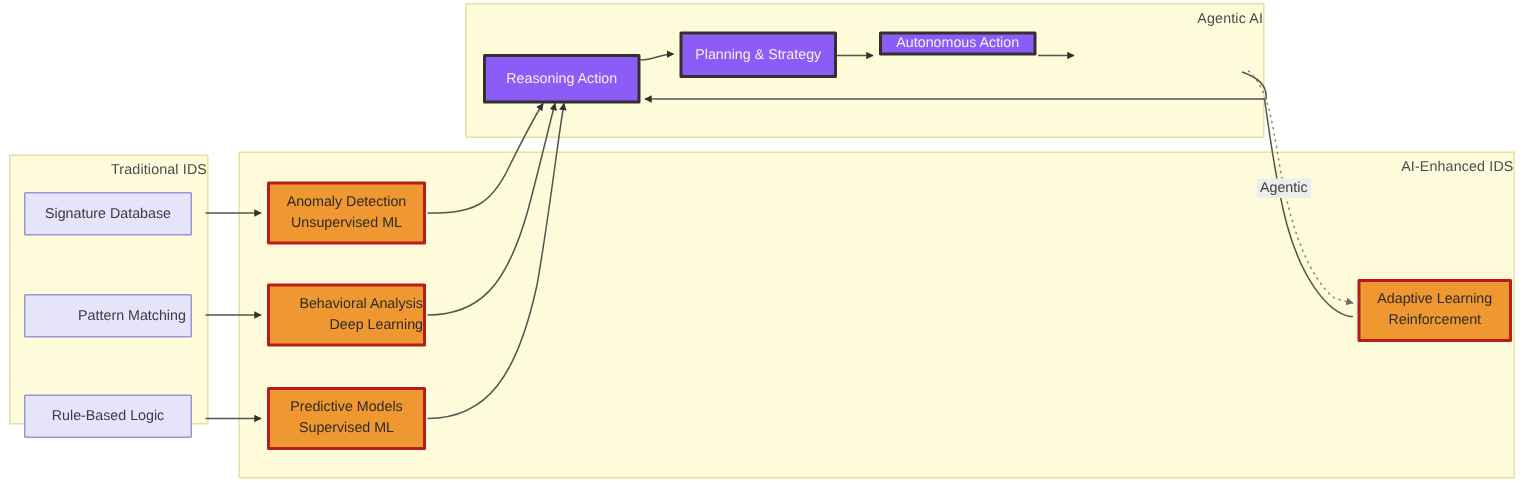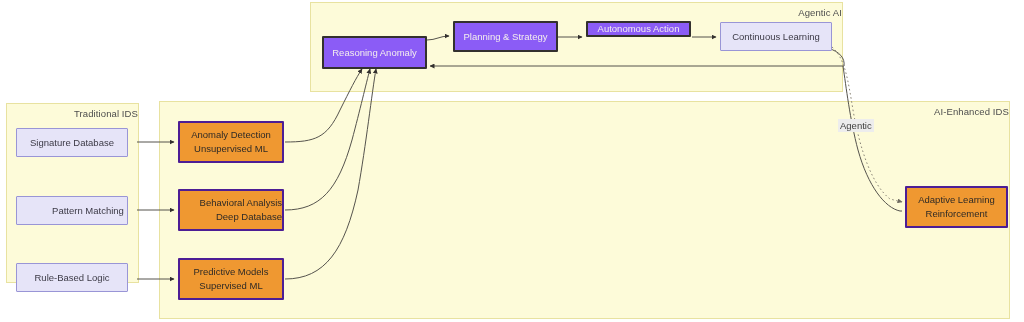--- a/index.html
+++ b/index.html
@@ -51,21 +51,21 @@
   }
   .node .line { display: block; white-space: nowrap; }
 
   .node.red {
     background: #8b5cf6;
     border: 2px solid #33302e;
     color: #f4eeee;
   }
   .node.orange {
     background: #ef9831;
-    border: 2px solid #4c1d95;
+    border: 2px solid #b91c1c;
     color: #2e2a26;
   }
   .node.lavender {
     background: #e6e4f8;
     border: 1px solid #9995d6;
     color: #3c3a46;
   }
   
   #edges {
     position: absolute;
@@ -133,55 +133,52 @@
     <path class="edge-path" d="M 692 37 L 716 37" marker-end="url(#arrow)"></path>
 
     <path class="edge-path" d="M 828 48 C 840 52 845 58 844 66 L 440 66 L 430 66" marker-end="url(#arrow)"></path>
 
     <path class="edge-path dotted" d="M 832 47 C 845 58 848 80 853 110 C 860 150 872 185 890 199 L 902 202" marker-end="url(#arrow-light)"></path>
 
     <path class="edge-path" d="M 843 66 C 846 86 850 120 858 150 C 868 186 885 208 900 211 L 902 211"></path>
   </svg>
 
   <div class="node red" id="n-reasoning" style="left:322px; top:36px; width:105px; height:33px;">
-    <span class="line">Reasoning Anomaly</span>
+    <span class="line">Reasoning Action</span>
   </div>
 
   <div class="node red" id="n-planning" style="left:453px; top:21px; width:105px; height:31px;">
     <span class="line">Planning &amp; Strategy</span>
   </div>
 
   <div class="node red" id="n-autonomous" style="left:586px; top:21px; width:105px; height:16px;">
     <span class="line">Autonomous Action</span>
   </div>
 
-  <div class="node lavender" id="n-continuous" style="left:720px; top:22px; width:112px; height:29px;">
-    <span class="line">Continuous Learning</span>
-  </div>
 
   <div class="node lavender" id="n-signature" style="left:16px; top:128px; width:112px; height:29px;">
     <span class="line">Signature Database</span>
   </div>
 
   <div class="node lavender" id="n-pattern" style="left:16px; top:196px; width:112px; height:29px;padding-left:32px;">
     <span class="line">Pattern Matching</span>
   </div>
 
   <div class="node lavender" id="n-rule" style="left:16px; top:263px; width:112px; height:29px;">
     <span class="line">Rule-Based Logic</span>
   </div>
 
   <div class="node orange" id="n-anomaly" style="left:178px; top:121px; width:106px; height:42px;">
     <span class="line">Anomaly Detection</span>
     <span class="line">Unsupervised ML</span>
   </div>
 
   <div class="node orange" id="n-behavioral" style="left:178px; top:189px; width:106px; height:42px;align-items:flex-end;">
     <span class="line">Behavioral Analysis</span>
-    <span class="line">Deep Database</span>
+    <span class="line">Deep Learning</span>
   </div>
 
   <div class="node orange" id="n-predictive" style="left:178px; top:258px; width:106px; height:42px;">
     <span class="line">Predictive Models</span>
     <span class="line">Supervised ML</span>
   </div>
 
   <div class="node orange" id="n-adaptive" style="left:905px; top:186px; width:103px; height:42px;">
     <span class="line">Adaptive Learning</span>
     <span class="line">Reinforcement</span>

